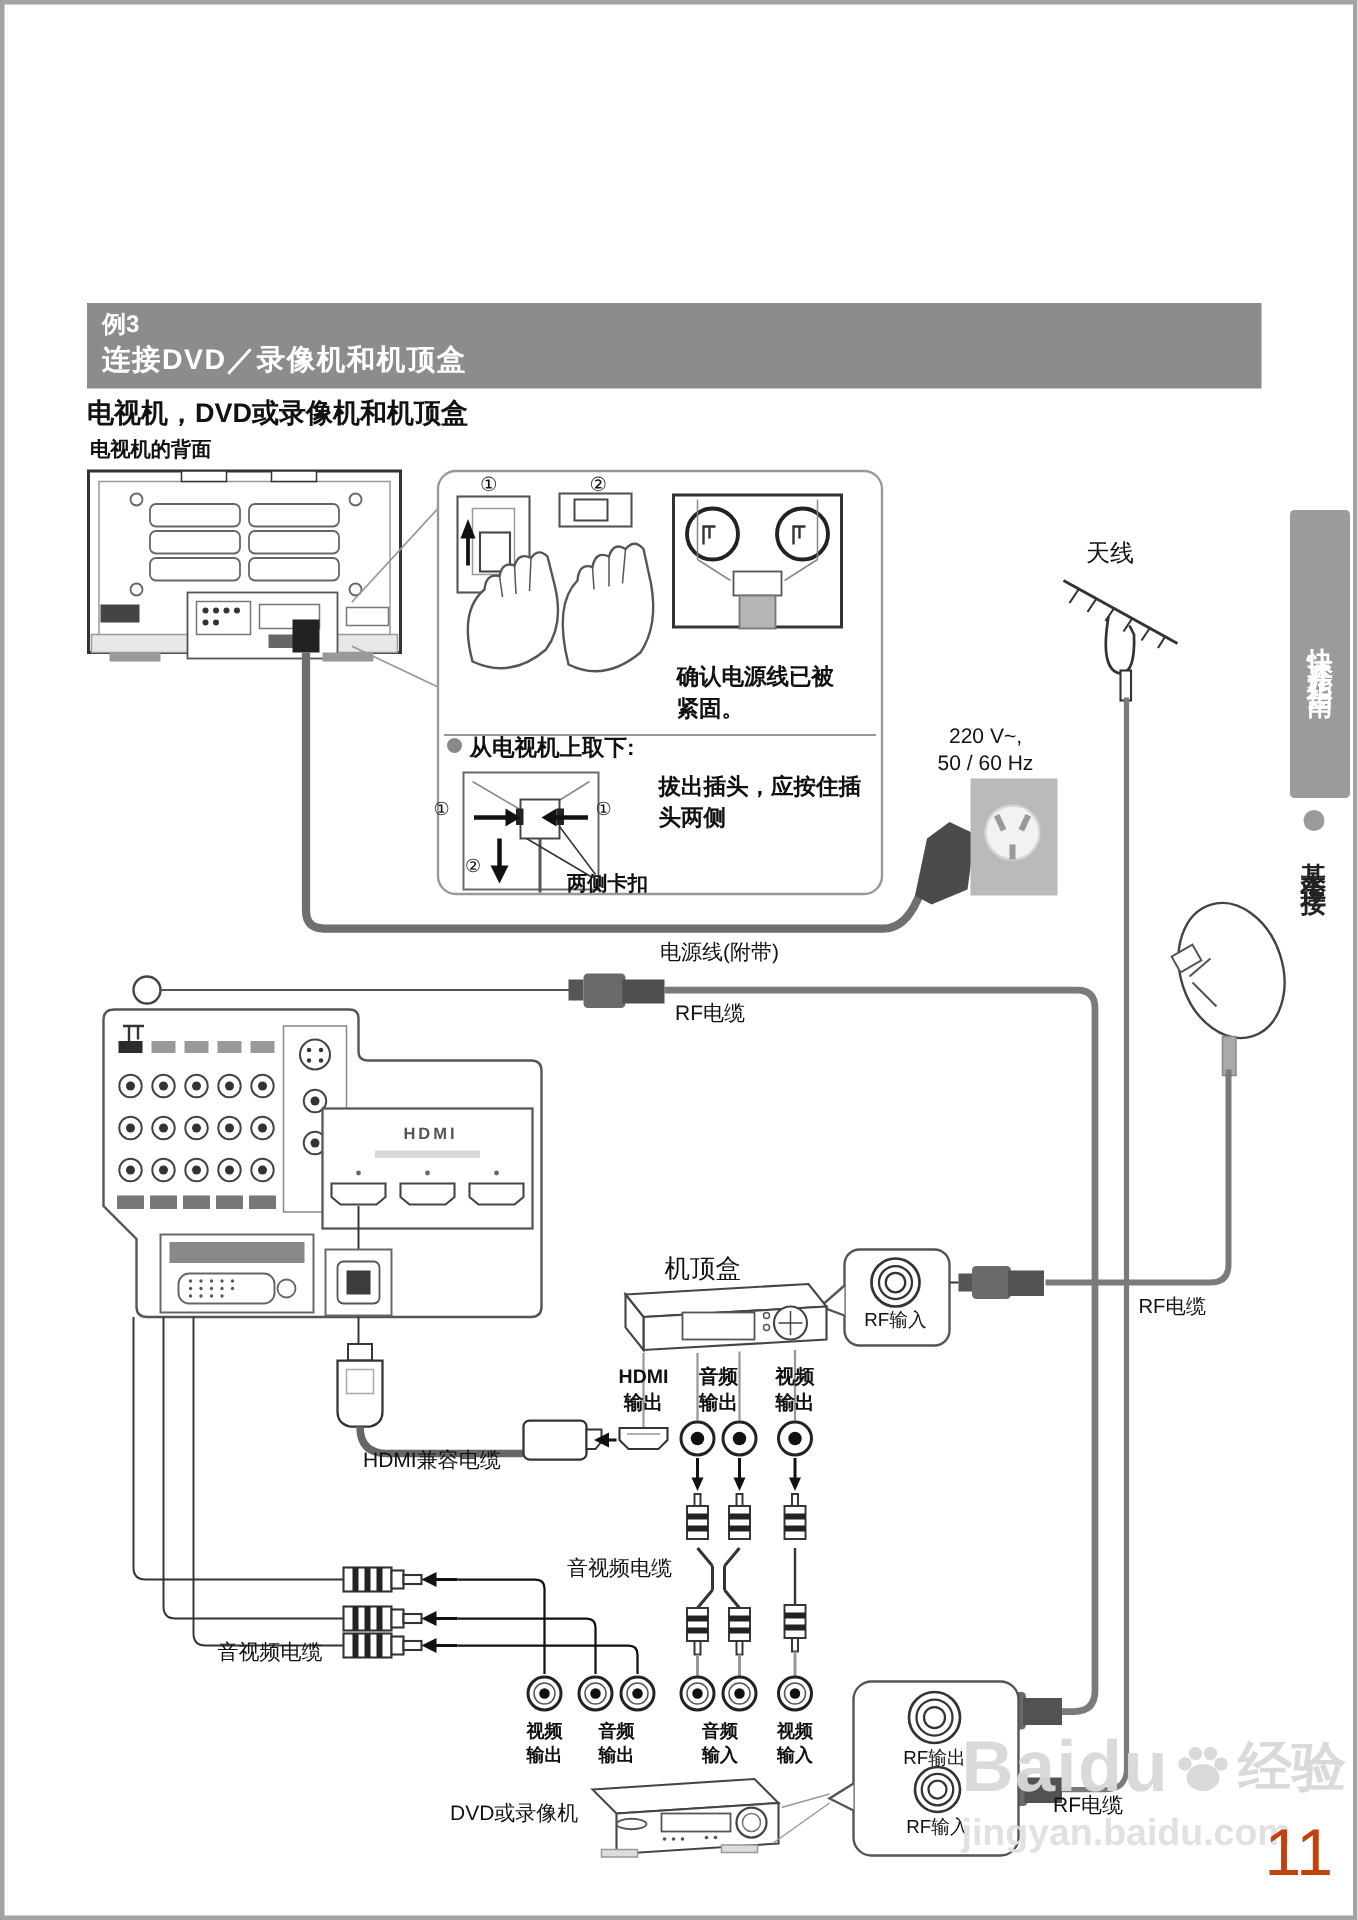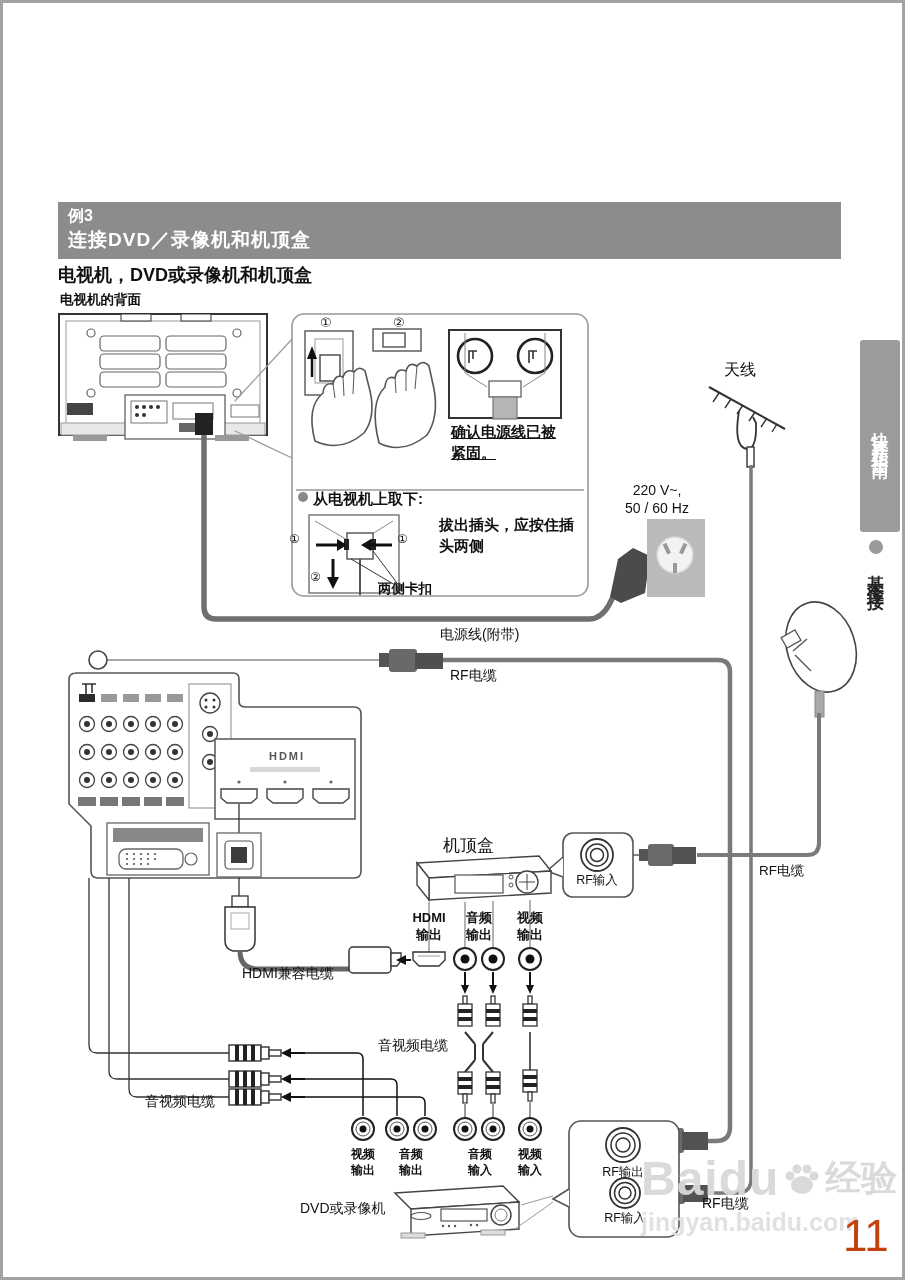--- a/index.html
+++ b/index.html
@@ -468,21 +468,21 @@
 <div class="titlebar">
   <div class="l1">例3</div>
   <div class="l2">连接DVD／录像机和机顶盒</div>
 </div>
 
 <div class="lbl b" style="left:55px;top:261px;font-size:18px;">电视机，DVD或录像机和机顶盒</div>
 <div class="lbl b" style="left:57px;top:288px;font-size:13.5px;">电视机的背面</div>
 
 <div class="lbl" style="left:317px;top:311px;font-size:13px;">①</div>
 <div class="lbl" style="left:390px;top:311px;font-size:13px;">②</div>
-<div class="lbl b" style="left:448px;top:418px;font-size:15px;line-height:1.4;text-decoration:underline;">确认电源线已被
+<div class="lbl b" style="left:448px;top:438px;font-size:15px;line-height:1.4;">确认电源线已被
 紧固。</div>
 <div class="lbl b" style="left:310px;top:486px;font-size:15px;">从电视机上取下:</div>
 <div class="lbl b" style="left:436px;top:511px;font-size:15px;line-height:1.4;">拔出插头，应按住插
 头两侧</div>
 <div class="lbl b" style="left:375px;top:577px;font-size:13.5px;">两侧卡扣</div>
 <div class="lbl" style="left:286px;top:529px;font-size:12px;">①</div>
 <div class="l bl lbl" style="left:394px;top:529px;font-size:12px;">①</div>
 <div class="lbl" style="left:307px;top:567px;font-size:12px;">②</div>
 
 <div class="lbl ctr" style="left:598px;top:478px;width:112px;font-size:14px;">220 V~,

